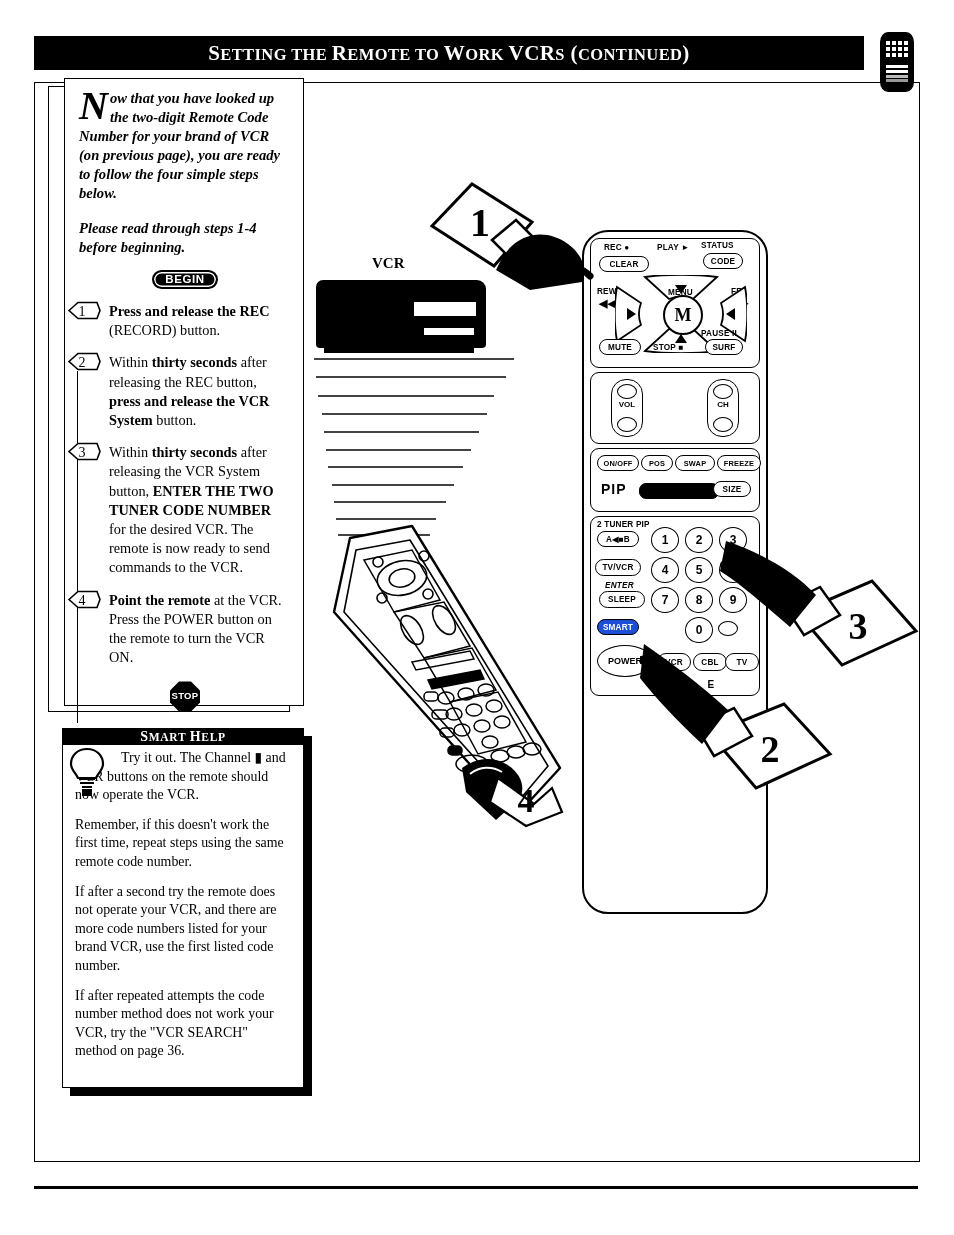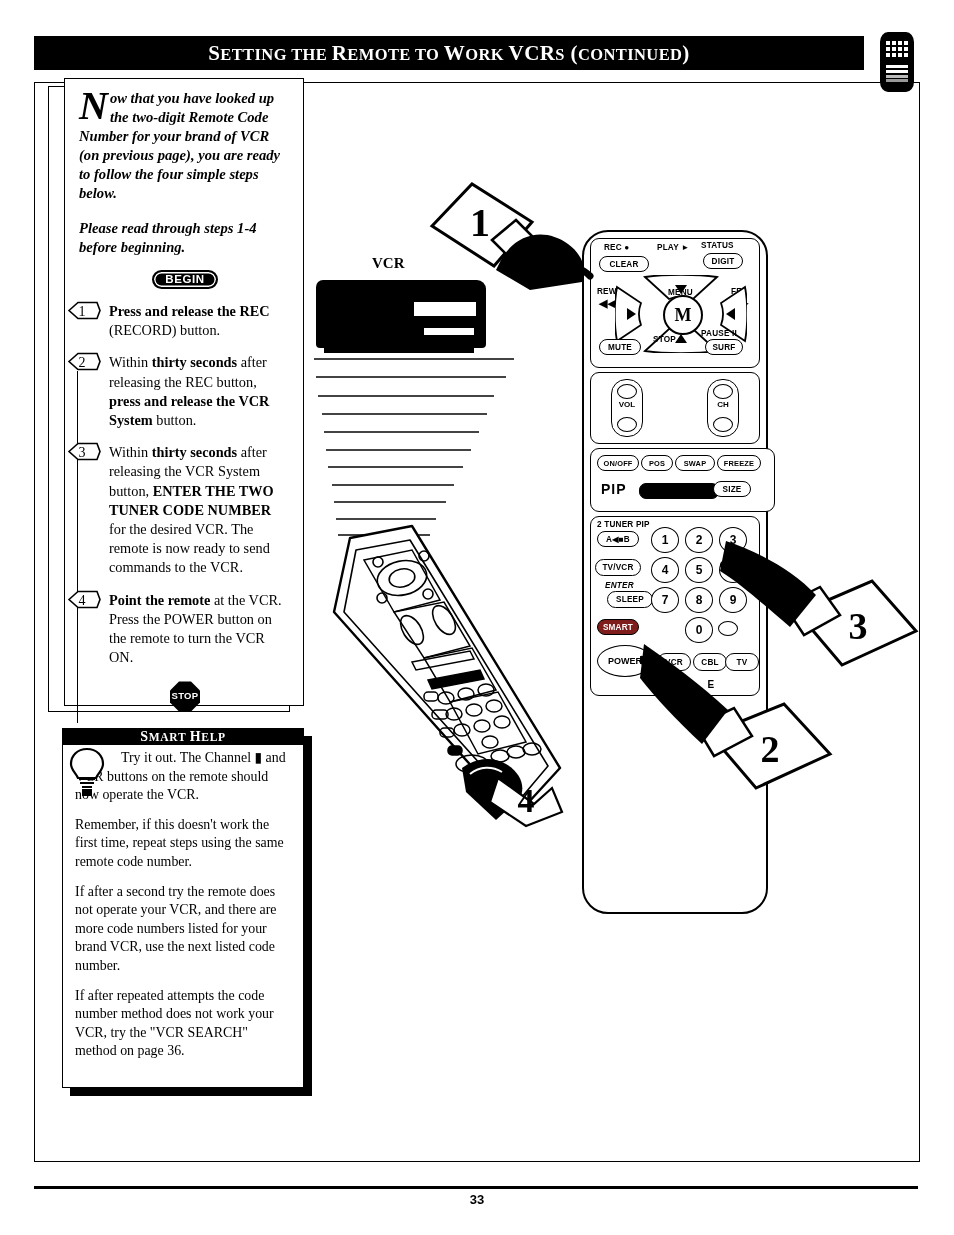--- a/index.html
+++ b/index.html
@@ -80,21 +80,21 @@
 
   
   .remote{position:absolute;left:272px;top:80px;width:182px;height:680px;border:2.2px solid #000;
       border-radius:26px;background:#fff;}
   .r-sec{position:absolute;left:6px;width:168px;border:1.8px solid #000;border-radius:9px;background:#fff;}
   .lbl{position:absolute;font-family:"Liberation Sans",sans-serif;font-weight:bold;font-size:8.2px;
       letter-spacing:.2px;white-space:nowrap;}
   .key{position:absolute;border:1.7px solid #000;border-radius:9px;background:#fff;
       font-family:"Liberation Sans",sans-serif;font-weight:bold;font-size:8.2px;
       display:flex;align-items:center;justify-content:center;letter-spacing:.2px;}
-  .key.dark{background:#7f1d1d;color:#fff;border-color:#000;}
+  .key.dark{background:#1d4ed8;color:#fff;border-color:#000;}
   .circ{position:absolute;border:1.8px solid #000;border-radius:50%;background:#fff;
       font-family:"Liberation Sans",sans-serif;font-weight:bold;font-size:12px;
       display:flex;align-items:center;justify-content:center;}
   .rocker{position:absolute;width:30px;height:56px;border:1.9px solid #000;border-radius:15px;background:#fff;}
   .rocker .e{position:absolute;left:5px;width:18px;height:13px;border:1.6px solid #000;border-radius:50%;}
   .rocker .top{top:4px;} .rocker .bot{bottom:4px;}
   .rocker .nm{position:absolute;left:0;right:0;top:20px;text-align:center;
       font-family:"Liberation Sans",sans-serif;font-weight:bold;font-size:8px;}
 
   .dpad{position:absolute;left:24px;top:36px;width:132px;height:78px;}
@@ -203,21 +203,21 @@
     </div>
     <div class="sh-body">
       <svg class="bulb" viewBox="0 0 40 52">
         <path d="M20 2 C10 2 4 9 4 17 C4 23 9 26 11 31 L29 31 C31 26 36 23 36 17 C36 9 30 2 20 2 Z" fill="#fff" stroke="#000" stroke-width="2.2"></path>
         <path d="M12 32 L28 32 M13 36 L27 36 M15 40 L25 40" stroke="#000" stroke-width="2"></path>
         <rect x="15" y="42" width="10" height="7" fill="#000"></rect>
       </svg>
       <div id="shHost">
           <p class="p-first">Try it out. The Channel ▮ and VCR buttons on the remote should now operate the VCR.</p>
           <p class="">Remember, if this doesn't work the first time, repeat steps using the same remote code number.</p>
-          <p class="">If after a second try the remote does not operate your VCR, and there are more code numbers listed for your brand VCR, use the next listed code number.</p>
+          <p class="">If after a second try the remote does not operate your VCR, and there are more code numbers listed for your brand VCR, use the first listed code number.</p>
           <p class="">If after repeated attempts the code number method does not work your VCR, try the "VCR SEARCH" method on page 36.</p>
         </div>
     </div>
   </div>
 
   <div class="illus">
 
     <div class="vcr-label">VCR</div>
     <div class="vcr-box">
       <div class="slot"></div>
@@ -303,21 +303,21 @@
 
       <div class="r-sec" style="top:6px;height:128px;">
         <div class="key" style="left:8px;top:17px;width:48px;height:14px;">CLEAR</div>
         <div class="lbl" style="left:13px;top:4px;">
           <span>REC</span>&nbsp;●</div>
 
         <div class="lbl" style="left:66px;top:4px;">
           <span>PLAY</span>&nbsp;►</div>
 
         <div class="lbl" style="left:110px;top:2px;">STATUS</div>
-        <div class="key" style="left:112px;top:14px;width:38px;height:14px;">DIGIT</div>
+        <div class="key" style="left:112px;top:14px;width:38px;height:14px;">CODE</div>
 
         <div class="lbl" style="left:6px;top:48px;">
           <span>REW</span></div>
         <div class="lbl" style="left:8px;top:58px;font-size:11px;">◀◀</div>
 
         <div class="lbl" style="left:140px;top:48px;">
           <span>FF</span></div>
         <div class="lbl" style="left:138px;top:58px;font-size:11px;">►►</div>
 
         <div class="dpad">
@@ -331,59 +331,59 @@
             <path d="M12 33 L12 45 L21 39 Z" fill="#000"></path>
             <path d="M120 33 L120 45 L111 39 Z" fill="#000"></path>
           </svg>
           <div class="mcirc">
             <span>M</span>
           </div>
           <div class="lbl" style="left:53px;top:13px;">MENU</div>
         </div>
 
         <div class="key" style="left:8px;top:100px;width:40px;height:14px;">MUTE</div>
-        <div class="lbl" style="left:62px;top:96px;">
+        <div class="lbl" style="left:62px;top:104px;">
           <span>STOP</span>&nbsp;■</div>
         <div class="lbl" style="left:110px;top:90px;">PAUSE II</div>
         <div class="key" style="left:114px;top:100px;width:36px;height:14px;">SURF</div>
       </div>
 
       <div class="r-sec" style="top:140px;height:70px;">
         <div class="rocker" style="left:20px;top:6px;">
           <div class="e top"></div>
             <div class="e bot"></div>
           <div class="nm">VOL</div>
         </div>
         <div class="rocker" style="right:20px;top:6px;">
           <div class="e top"></div>
             <div class="e bot"></div>
           <div class="nm">CH</div>
         </div>
       </div>
 
-      <div class="r-sec" style="top:216px;height:62px;padding-left:15px;">
+      <div class="r-sec" style="top:216px;height:62px;">
         <div id="pipRowHost">
             <div class="key" style="left: 6px; top: 6px; width: 40px; height: 14px; font-size: 7.4px;">ON/OFF</div>
             <div class="key" style="left: 50px; top: 6px; width: 30px; height: 14px; font-size: 7.4px;">POS</div>
             <div class="key" style="left: 84px; top: 6px; width: 38px; height: 14px; font-size: 7.4px;">SWAP</div>
             <div class="key" style="left: 126px; top: 6px; width: 42px; height: 14px; font-size: 7.4px;">FREEZE</div>
           </div>
         <div class="pipword" style="left:10px;top:32px;">PIP</div>
         <div class="pipslider" style="left:48px;top:34px;width:78px;"></div>
         <div class="key" style="left:122px;top:32px;width:36px;height:14px;">SIZE</div>
       </div>
 
       <div class="r-sec" style="top:284px;height:178px;">
         <div class="lbl" style="left:6px;top:3px;">2 TUNER PIP</div>
         <div class="key" style="left:6px;top:14px;width:40px;height:14px;">
           A◀■B
         </div>
         <div class="key" style="left:4px;top:42px;width:44px;height:15px;">TV/VCR</div>
         <div class="lbl" style="left:14px;top:64px;font-style:italic;">ENTER</div>
-        <div class="key" style="left:16px;top:74px;width:44px;height:15px;">SLEEP</div>
+        <div class="key" style="left:8px;top:74px;width:44px;height:15px;">SLEEP</div>
         <div class="key dark" style="left:6px;top:102px;width:40px;height:14px;">SMART</div>
 
         <div id="digitsHost">
             <div class="circ" style="left: 60px; top: 10px; width: 26px; height: 24px;">1</div>
             <div class="circ" style="left: 94px; top: 10px; width: 26px; height: 24px;">2</div>
             <div class="circ" style="left: 128px; top: 10px; width: 26px; height: 24px;">3</div>
             <div class="circ" style="left: 60px; top: 40px; width: 26px; height: 24px;">4</div>
             <div class="circ" style="left: 94px; top: 40px; width: 26px; height: 24px;">5</div>
             <div class="circ" style="left: 128px; top: 40px; width: 26px; height: 24px;">6</div>
             <div class="circ" style="left: 60px; top: 70px; width: 26px; height: 24px;">7</div>
@@ -423,14 +423,13 @@
       <path d="M70 96 L144 66 L190 116 L116 150 Z" fill="#fff" stroke="#000" stroke-width="3"></path>
       <text class="diamond-num" x="130" y="124" font-size="38" text-anchor="middle" fill="#000">2</text>
       <path d="M56 88 L94 70 L112 98 L74 118 Z" fill="#fff" stroke="#000" stroke-width="2.5"></path>
       <path d="M4 6 C30 24 60 46 88 72 L62 106 C36 82 14 58 0 40 Z" fill="#000"></path>
       <path d="M2 22 C20 32 40 48 54 62" fill="none" stroke="#000" stroke-width="8" stroke-linecap="round"></path>
     </svg>
 
   </div>
 
   <div class="foot-rule"></div>
-  <div class="pageno">33</div>
 </div>
 
 </body></html>

